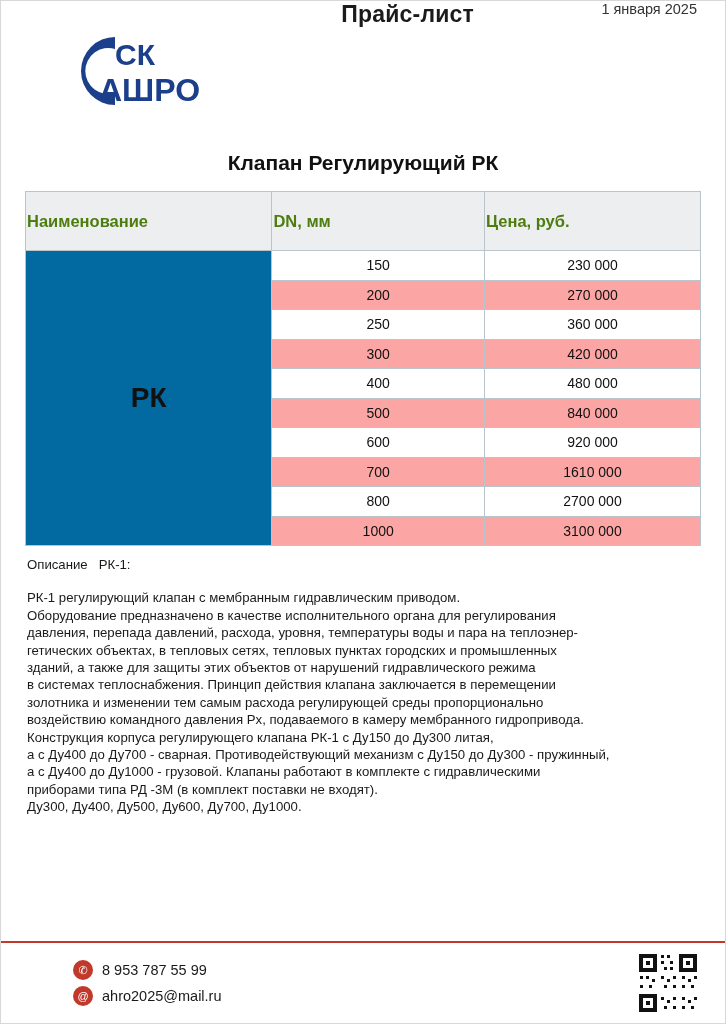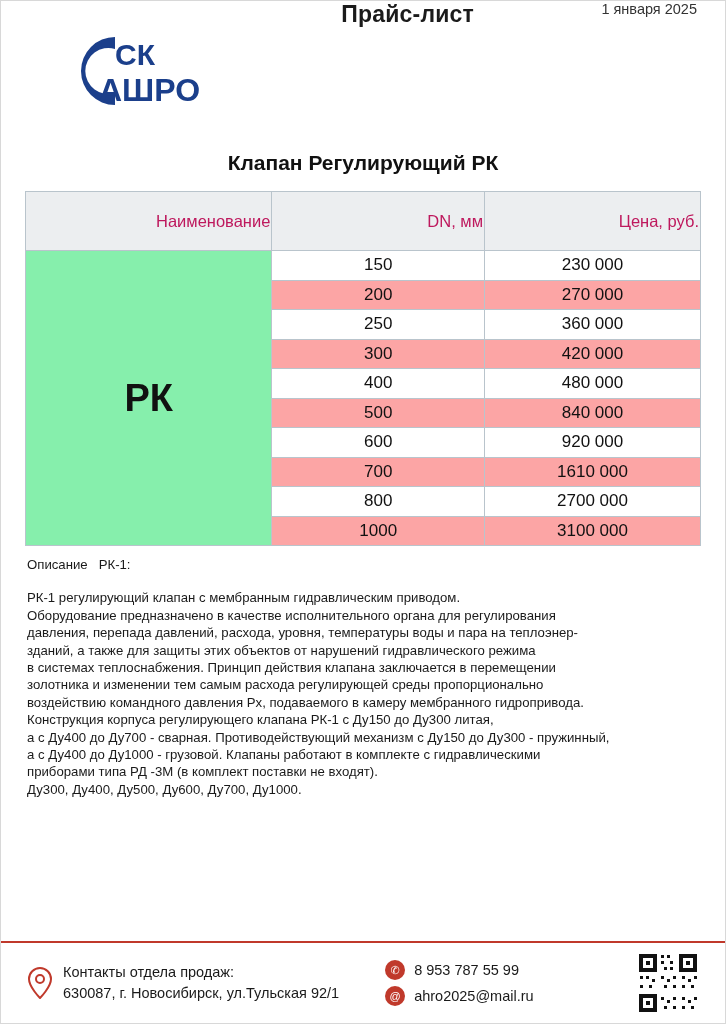--- a/index.html
+++ b/index.html
@@ -73,43 +73,43 @@
     width: 100%;
     border-collapse: collapse;
     table-layout: fixed;
   }
   table.price th, table.price td {
     border: 1px solid #b9c4cc;
   }
   table.price thead th {
     background: #eceef0;
     font-size: 16.5px;
-    font-weight: normal;
-    color: #be185d;
+    font-weight: bold;
+    color: #4d7c0f;
     height: 56px;
     vertical-align: middle;
-    text-align: right;
+    text-align: left;
   }
   .col-name { width: 36.5%; }
   .col-dn   { width: 31.5%; }
   .col-price{ width: 32%; }
 
   td.name-cell {
     text-align: center;
     vertical-align: middle;
-    font-size: 38px;
+    font-size: 28px;
     font-weight: bold;
     color: #111;
-    background: #86efac;
+    background: #0369a1;
     border-top: 2px solid #1f4e79;
   }
   td.dn, td.pr {
     height: 28.5px;
     text-align: center;
-    font-size: 17px;
+    font-size: 14px;
     color: #111;
     padding: 0;
   }
   tr.odd td.dn, tr.odd td.pr { background: #ffffff; }
   tr.even td.dn, tr.even td.pr { background: #fca5a5; }
 
   
   .description {
     margin: 10px 26px 0 26px;
     font-size: 13.2px;
@@ -274,45 +274,34 @@
         </tr>
       </tbody>
     </table>
   </div>
 
   <div class="description">
     <div class="line desc-head">Описание   РК-1:</div>
     <div class="line">РК-1 регулирующий клапан с мембранным гидравлическим приводом.</div>
     <div class="line">Оборудование предназначено в качестве исполнительного органа для регулирования</div>
     <div class="line">давления, перепада давлений, расхода, уровня, температуры воды и пара на теплоэнер-</div>
+    <div class="line">гетических объектах, в тепловых сетях, тепловых пунктах городских и промышленных</div>
     <div class="line">зданий, а также для защиты этих объектов от нарушений гидравлического режима</div>
     <div class="line">в системах теплоснабжения. Принцип действия клапана заключается в перемещении</div>
     <div class="line">золотника и изменении тем самым расхода регулирующей среды пропорционально</div>
     <div class="line">воздействию командного давления Рх, подаваемого в камеру мембранного гидропривода.</div>
     <div class="line">Конструкция корпуса регулирующего клапана РК-1 с Ду150 до Ду300 литая,</div>
     <div class="line">а с Ду400 до Ду700 - сварная. Противодействующий механизм с Ду150 до Ду300 - пружинный,</div>
     <div class="line">а с Ду400 до Ду1000 - грузовой. Клапаны работают в комплекте с гидравлическими</div>
     <div class="line">приборами типа РД -3М (в комплект поставки не входят).</div>
     <div class="line">Ду300, Ду400, Ду500, Ду600, Ду700, Ду1000.</div>
   </div>
 
   <div class="footer">
 
-    <div class="footer-left">
-      <span class="pin">
-        <svg width="26" height="32" viewBox="0 0 26 32" xmlns="http://www.w3.org/2000/svg" aria-hidden="true">
-          <path d="M13 1 C6.9 1 2 5.9 2 12 C2 20 13 31 13 31 C13 31 24 20 24 12 C24 5.9 19.1 1 13 1 Z" fill="none" stroke="#c0392b" stroke-width="2"></path>
-          <circle cx="13" cy="12" r="4" fill="none" stroke="#c0392b" stroke-width="2"></circle>
-        </svg>
-      </span>
-      <div class="footer-left-text">
-        <div>Контакты отдела продаж:</div>
-        <div>630087, г. Новосибирск, ул.Тульская 92/1</div>
-      </div>
-    </div>
 
     <div class="footer-mid">
       <div class="contact-row">
         <span class="circ">✆</span>
         <span>8 953 787 55 99</span>
       </div>
       <div class="contact-row">
         <span class="circ">@</span>
         <span>ahro2025@mail.ru</span>
       </div>

